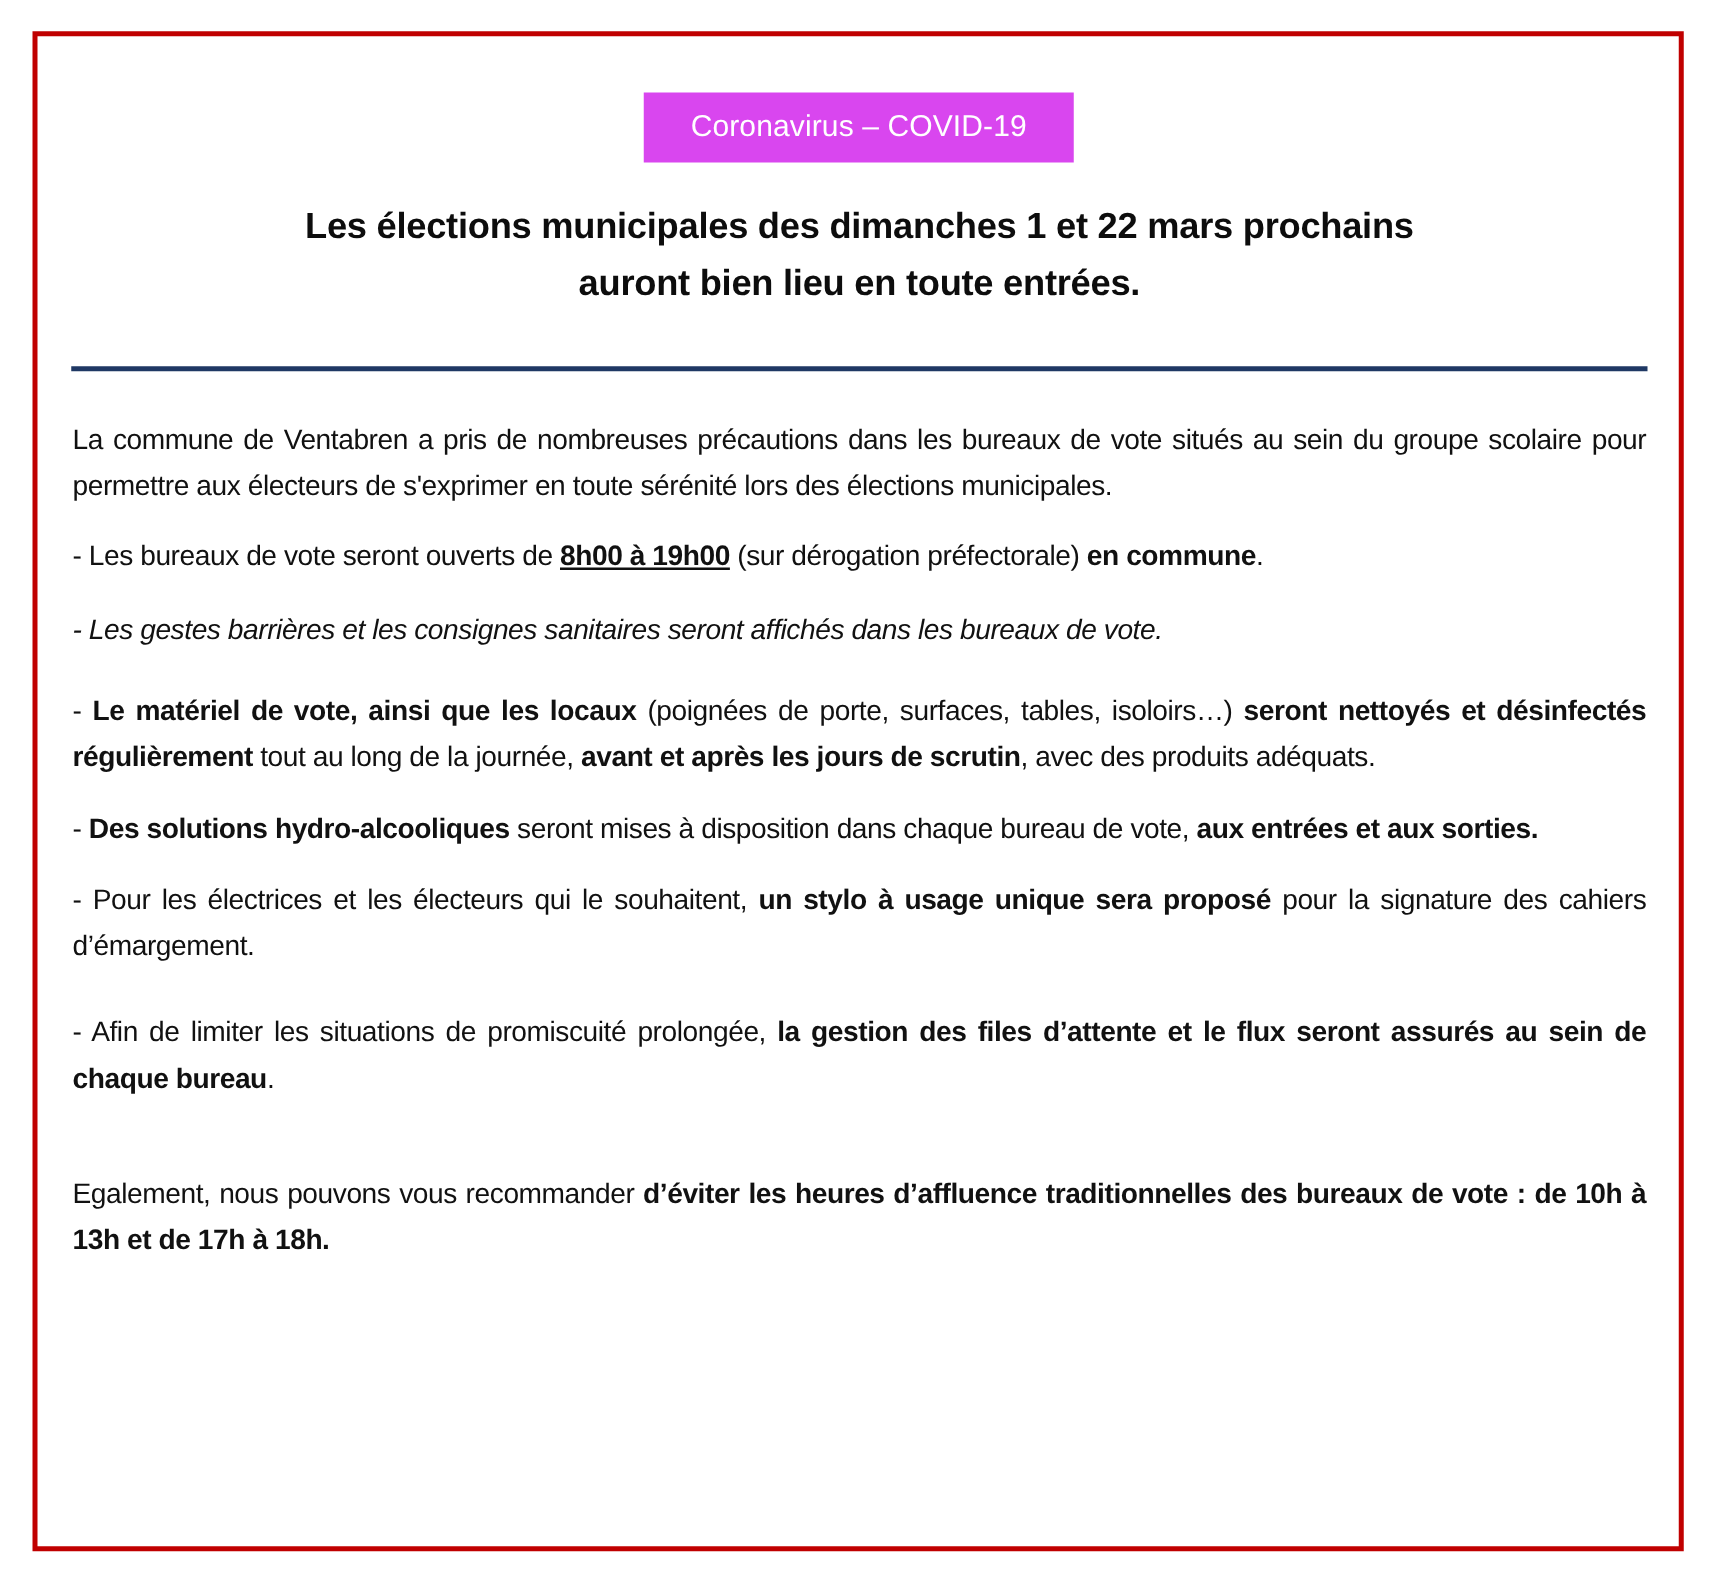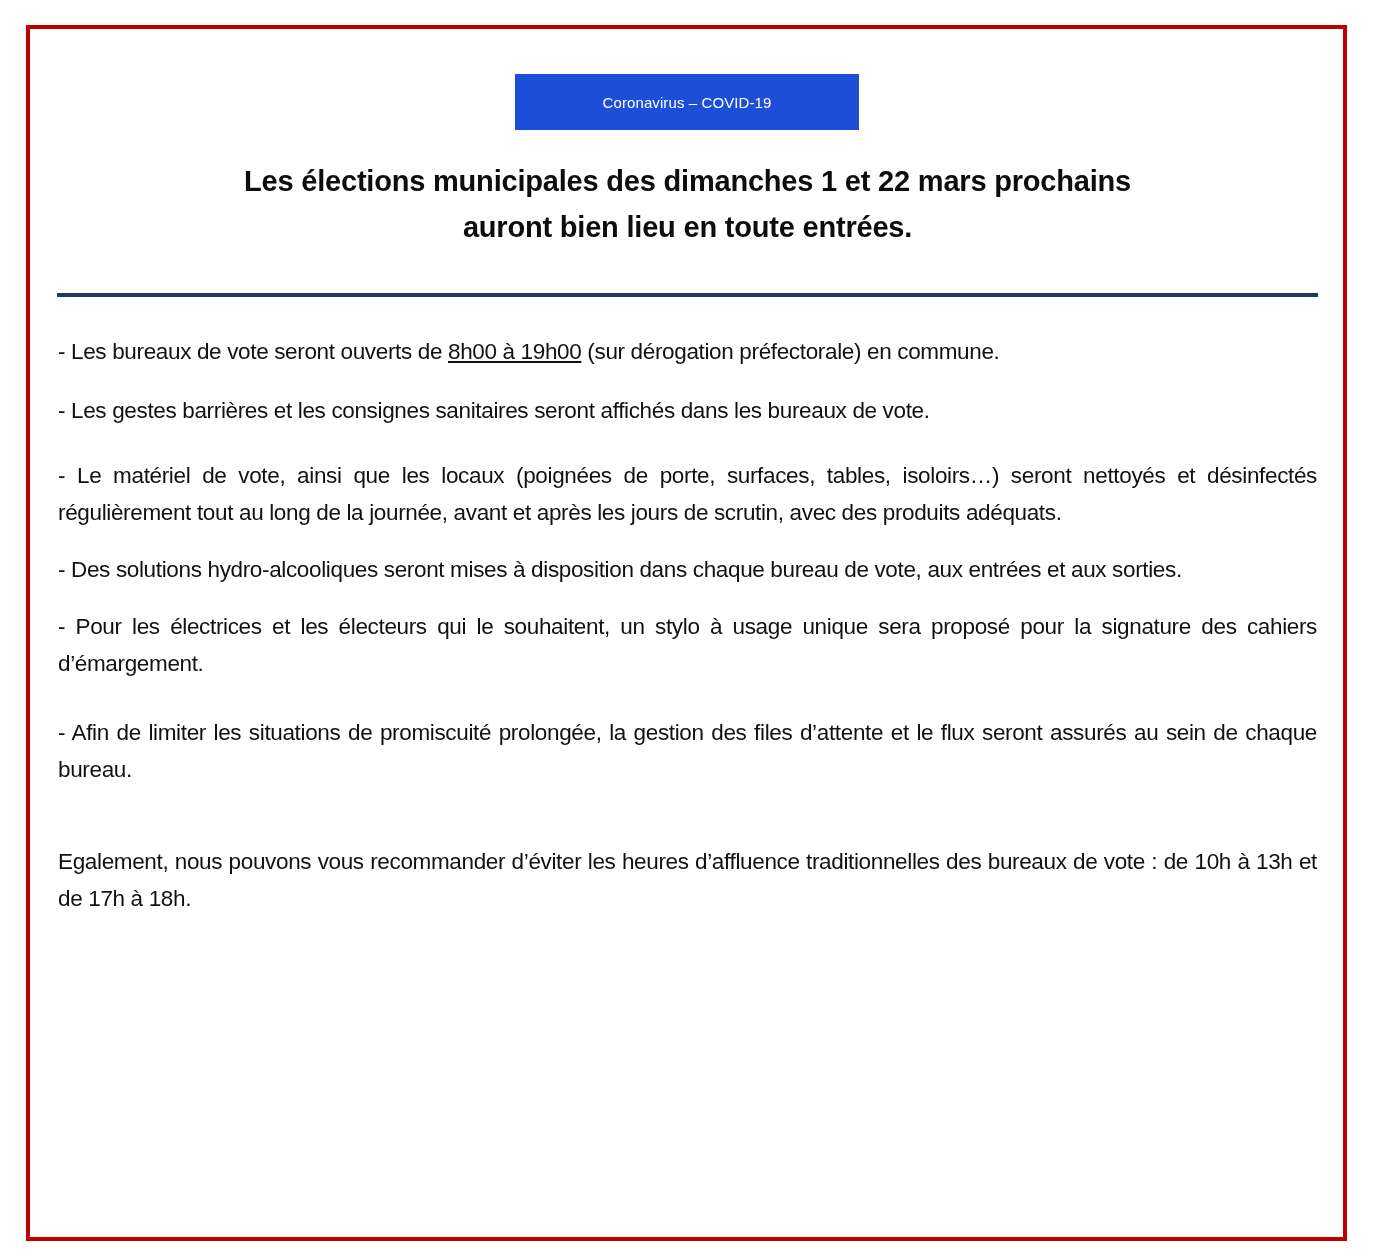--- a/index.html
+++ b/index.html
@@ -23,23 +23,23 @@
       height: 1208px;
       border: 4px solid #c00000;
       box-sizing: content-box;
     }
     .badge {
       position: absolute;
       left: 515px;
       top: 74px;
       width: 344px;
       height: 56px;
-      background: #1d4ed8;
+      background: #d946ef;
       color: #ffffff;
-      font-size: 15px;
+      font-size: 24px;
       display: flex;
       align-items: center;
       justify-content: center;
       letter-spacing: 0.1px;
     }
     .title {
       position: absolute;
       left: 60px;
       top: 158px;
       width: 1255px;
@@ -66,25 +66,25 @@
       width: 1259px;
       font-size: 22.5px;
       line-height: 37px;
       letter-spacing: -0.35px;
     }
     .p {
       margin: 0;
       text-align: justify;
       text-align-last: left;
     }
-    .p b { font-weight: normal; }
+    .p b { font-weight: bold; }
     .p u { text-decoration: underline; }
     .p1 { margin-bottom: 19px; }
     .p2 { margin-bottom: 22px; }
-    .p3 { margin-bottom: 28px; }
+    .p3 { margin-bottom: 28px; font-style: italic; }
     .p4 { margin-bottom: 20px; }
     .p5 { margin-bottom: 20px; }
     .p6 { margin-bottom: 20px; }
     .p7 { margin-bottom: 32px; }
     .p8 { margin-bottom: 55px; }
   </style>
 </head>
 <body>
 
 <div class="frame"></div>
@@ -94,20 +94,21 @@
 </div>
 
 <div class="title">
   <span>Les élections municipales des dimanches 1 et 22 mars prochains</span>
   <span>auront bien lieu en toute entrées.</span>
 </div>
 
 <div class="rule"></div>
 
 <div class="body-text">
+  <p class="p p1">La commune de Ventabren a pris de nombreuses précautions dans les bureaux de vote situés au sein du groupe scolaire pour permettre aux électeurs de s'exprimer en toute sérénité lors des élections municipales.</p>
 
   <p class="p p2"><span>- Les bureaux de vote seront ouverts de </span><b><u>8h00 à 19h00</u></b><span> (sur dérogation préfectorale) </span><b>en commune</b><span>.</span></p>
 
   <p class="p p3">- Les gestes barrières et les consignes sanitaires seront affichés dans les bureaux de vote.</p>
 
 
   <p class="p p6"><span>- </span><b>Le matériel de vote, ainsi que les locaux</b><span> (poignées de porte, surfaces, tables, isoloirs…) </span><b>seront nettoyés et désinfectés régulièrement</b><span> tout au long de la journée, </span><b>avant et après les jours de scrutin</b><span>, avec des produits adéquats.</span></p>
 
   <p class="p p5"><span>- </span><b>Des solutions hydro-alcooliques</b><span> seront mises à disposition dans chaque bureau de vote, </span><b>aux entrées et aux sorties.</b></p>
 

